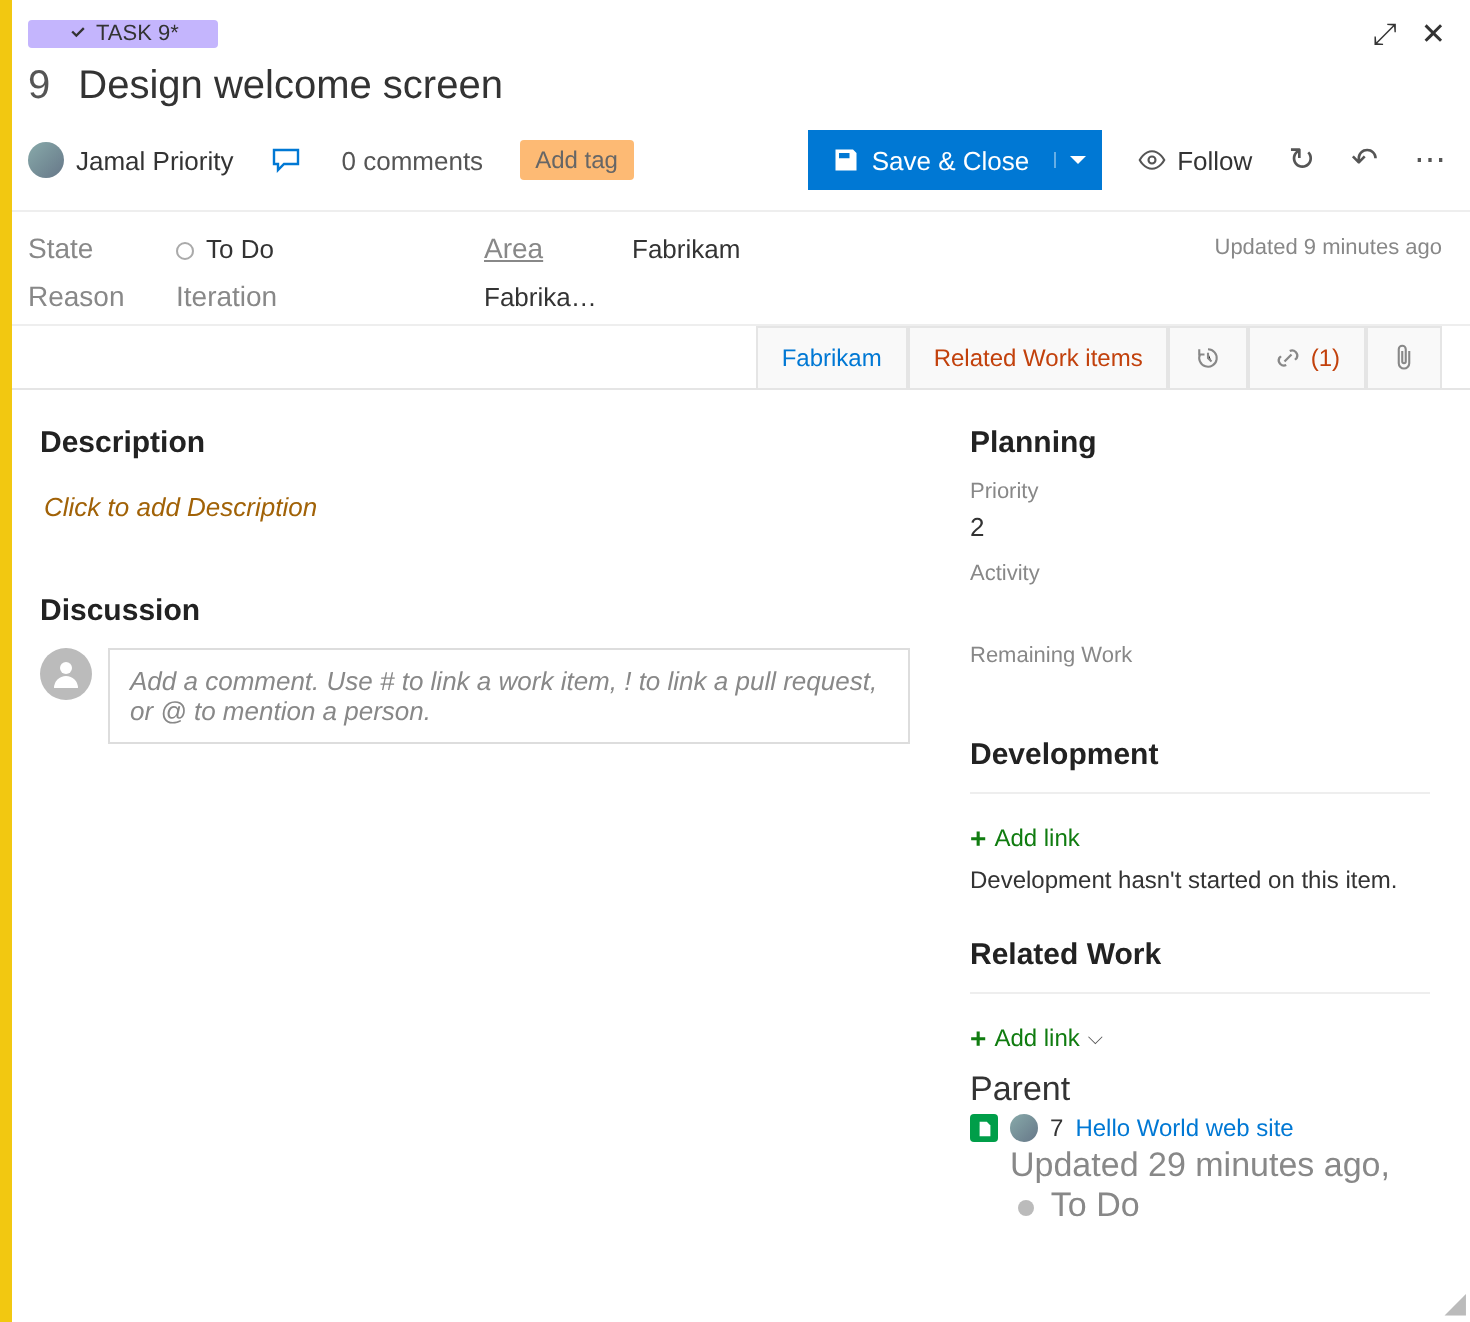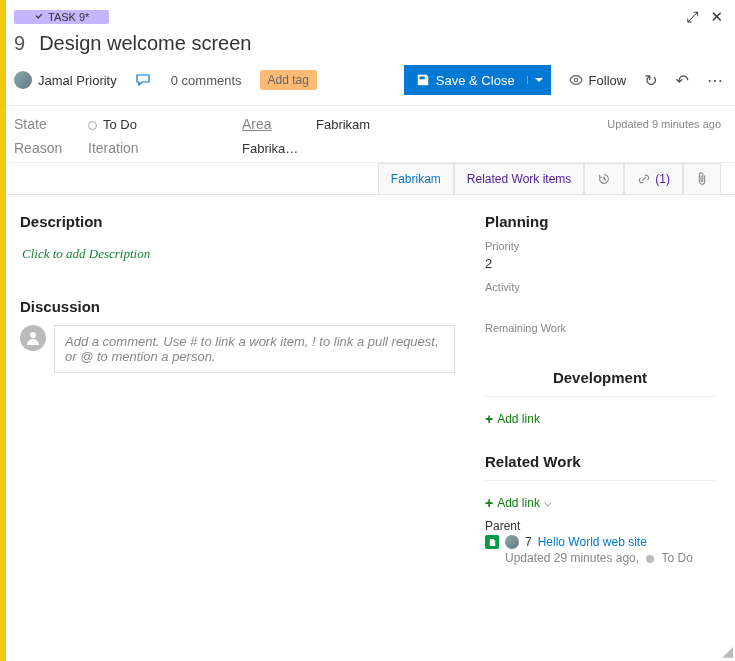--- a/index.html
+++ b/index.html
@@ -26,36 +26,36 @@
   .save-caret{border-left:1px solid rgba(255,255,255,0.4);width:24px;display:flex;align-items:center;justify-content:center;}
   .follow { display:flex; align-items:center; gap:6px; cursor:pointer; color:#333;}
   .iconbtn{cursor:pointer;color:#555;font-size:16px;}
   .meta-band { border-top:1px solid #eee; border-bottom:1px solid #eee; margin-top:10px; padding:10px 14px 6px 14px; display:grid; grid-template-columns:60px 140px 60px 1fr auto; gap:8px 14px; font-size:12px; color:#666; align-items:center;}
   .meta-label{color:#888;font-size:14px;}
   .meta-val{color:#333;font-size:13px; white-space:nowrap; overflow:hidden; text-overflow:ellipsis;}
   .state-dot{display:inline-block;width:9px;height:9px;border:1px solid #aaa;border-radius:50%;margin-right:6px;vertical-align:middle;}
   .lock{color:#aaa;margin-right:4px;}
   .updated{color:#888;font-size:11px;text-align:center;}
   .tabs { display:flex; justify-content:flex-end; border-bottom:1px solid #e5e5e5; padding-right:14px;}
-  .tab{padding:8px 12px;font-size:12px;color:#4c1d95;cursor:pointer;display:flex;align-items:center;gap:4px;}
+  .tab{padding:8px 12px;font-size:12px;color:#c2410c;cursor:pointer;display:flex;align-items:center;gap:4px;}
   .tab.active{color:#0078d4;border-bottom:2px solid #0078d4;background:#fff;}
   .tab.box{border:1px solid #e5e5e5;border-bottom:none;background:#f9f9f9;}
   .body{display:flex;gap:30px;padding:18px 20px 10px 20px;flex:1;overflow:auto;}
   .left{flex:1;min-width:0;}
   .right{width:230px;}
   h3.sec{font-size:15px;font-weight:600;margin:0 0 10px 0;color:#222;}
-  .placeholder{color:#15803d;font-style:italic;padding:6px 2px;font-family:Liberation Serif, serif;}
+  .placeholder{color:#a16207;font-style:italic;padding:6px 2px;}
   .discussion-row{display:flex;gap:8px;margin-top:6px;}
   .big-avatar{width:26px;height:26px;border-radius:50%;background:#bbb;display:flex;align-items:center;justify-content:center;color:#fff;}
   .comment-box{flex:1;border:1px solid #ddd;padding:8px 10px;font-style:italic;color:#888;min-height:48px;}
   .field-label{color:#888;font-size:11px;margin-top:4px;}
   .field-val{color:#333;font-size:13px;margin:4px 0 10px 0;}
   .addlink{display:inline-flex;align-items:center;gap:4px;color:#107c10;font-size:12px;cursor:pointer;margin:4px 0;}
   .addlink span.plus{color:#107c10;font-weight:bold;font-size:14px;}
-  .small{font-size:12px;color:#888;}
+  .small{font-size:17px;color:#888;}
   .link{color:#0078d4;cursor:pointer;}
   .parent-row{display:flex;align-items:center;gap:6px;font-size:12px;margin-top:2px;}
   .pbi-badge{width:14px;height:14px;background:#009e49;display:inline-flex;align-items:center;justify-content:center;border-radius:2px;}
   .pbi-badge svg{width:9px;height:9px;}
   .mini-avatar{width:14px;height:14px;border-radius:50%;background:linear-gradient(135deg,#8aa,#678);}
   .grey-dot{display:inline-block;width:8px;height:8px;border-radius:50%;background:#bbb;margin:0 4px;vertical-align:middle;}
   .resize-grip{position:absolute;right:2px;bottom:2px;color:#bbb;font-size:14px;pointer-events:none;}
   .hr{border-top:1px solid #eee;margin:6px 0 10px 0;}
 </style>
 </head>
@@ -180,26 +180,27 @@
 
     <div class="right">
       <h3 class="sec">Planning</h3>
       <div class="field-label">Priority</div>
       <div class="field-val">2</div>
       <div class="field-label">Activity</div>
       <div class="field-val">&nbsp;</div>
       <div class="field-label">Remaining Work</div>
       <div class="field-val">&nbsp;</div>
 
-      <h3 class="sec" style="margin-top:16px;text-align:center;">Development</h3>
+      <h3 class="sec" style="margin-top:16px;">Development</h3>
       <div class="hr"></div>
       <div class="addlink">
           <span class="plus">+</span>
           <span>Add link</span>
         </div>
+      <div class="small" style="color:#333;font-size:12px;margin-top:2px;">Development hasn't started on this item.</div>
 
       <h3 class="sec" style="margin-top:22px;">Related Work</h3>
       <div class="hr"></div>
       <div class="addlink">
           <span class="plus">+</span>
           <span>Add link</span>
           <span style="font-size:10px;color:#555;">⌵</span>
         </div>
       <div class="small" style="color:#333;margin-top:4px;">Parent</div>
       <div class="parent-row">

